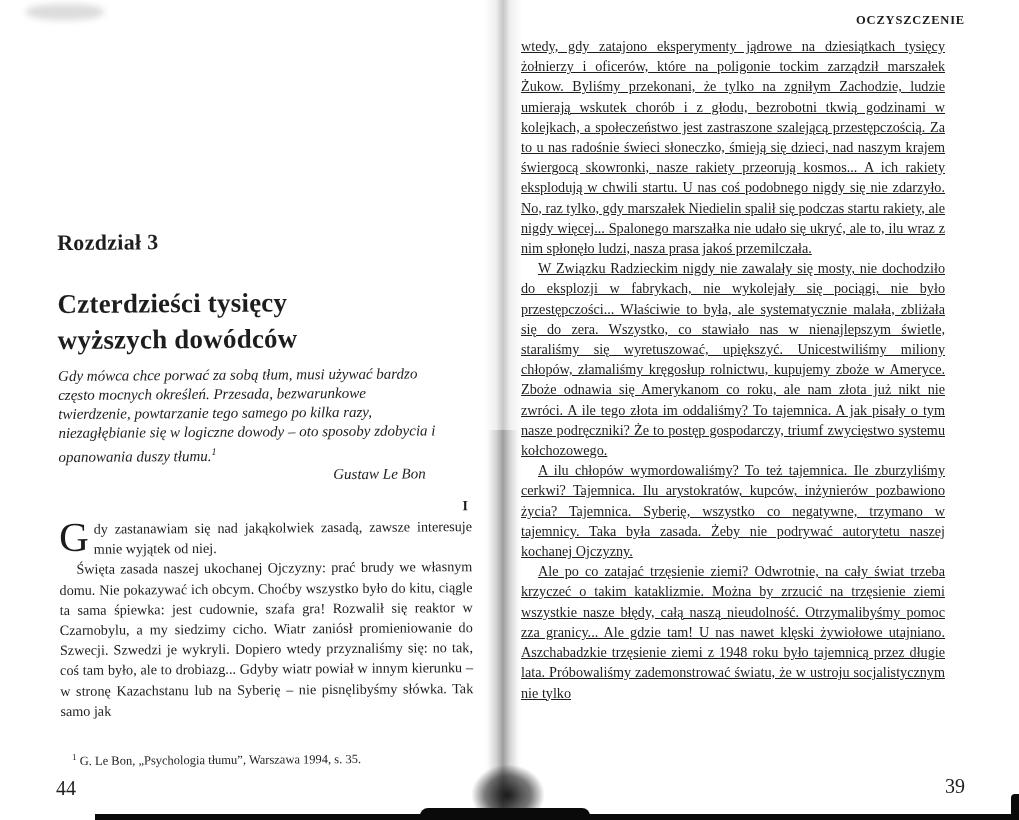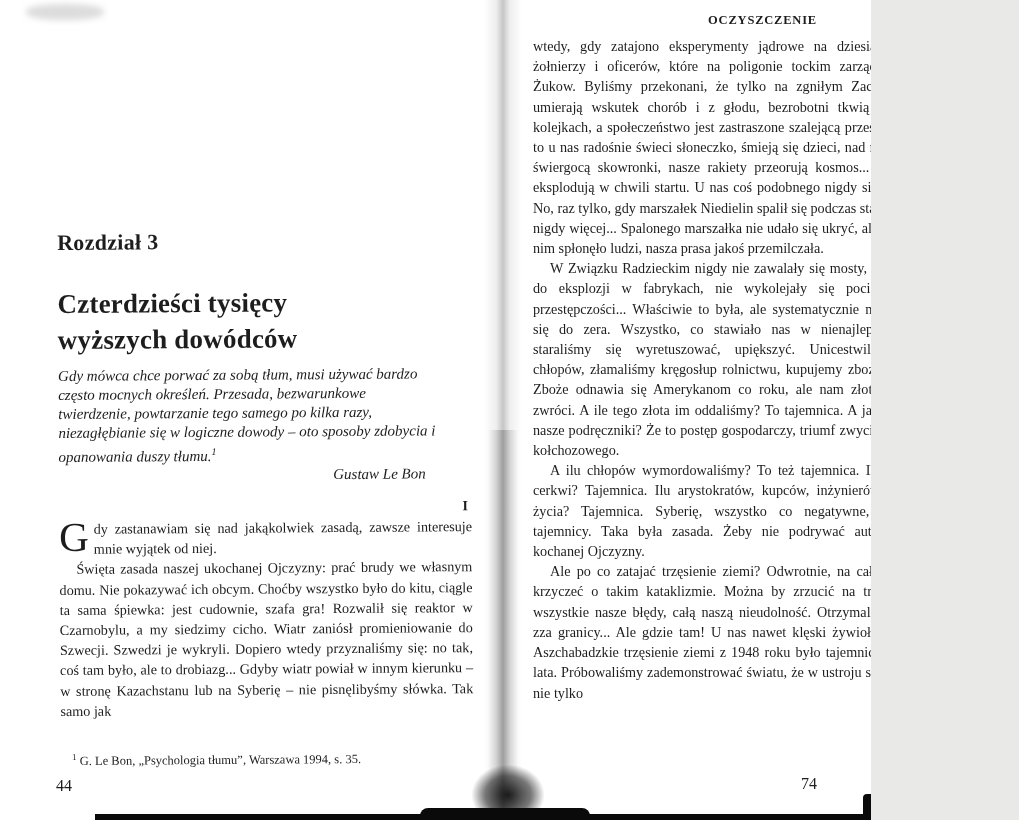--- a/index.html
+++ b/index.html
@@ -3,21 +3,21 @@
 <meta charset="utf-8">
 <style>
   html, body { margin: 0; padding: 0; }
   body {
     width: 1019px; height: 820px;
     background: #e9e9e7;
     font-family: "Liberation Serif", serif;
   }
   #scan {
     position: relative;
-    width: 871px; height: 820px;
+    width: 1019px; height: 820px;
     background: #ffffff;
     overflow: hidden;
     color: #1d1d1d;
   }
 
   
   .gutter-shadow {
     position: absolute; left: 484px; top: 0; width: 38px; height: 820px;
     background: linear-gradient(to right,
       rgba(0,0,0,0) 0%, rgba(90,90,90,0.10) 32%,
@@ -51,21 +51,21 @@
     background: rgba(140,140,140,0.30);
     border-radius: 45%;
     filter: blur(3px);
   }
 
   
   .running-header {
     position: absolute; top: 13px; right: 54px;
     font-size: 12.5px; font-weight: bold; letter-spacing: 0.8px;
   }
-  .pagenum { position: absolute; font-size: 16px; }
+  .pagenum { position: absolute; font-size: 20px; }
   .pagenum-left  { left: 56px;  top: 777px; }
   .pagenum-right { right: 54px; top: 775px; }
 
   
   .page-left-col {
     position: absolute; left: 57px; top: 230px; width: 413px;
     transform: rotate(-0.4deg); transform-origin: left top;
   }
   .chapter {
     font-size: 22px; font-weight: bold; letter-spacing: 0.3px;
@@ -99,21 +99,21 @@
   }
   .footnote {
     position: absolute; left: 57px; top: 752px; width: 413px;
     font-size: 12.5px; text-indent: 15px;
     transform: rotate(-0.4deg); transform-origin: left top;
   }
   .footnote sup { font-size: 9px; }
 
   
   .page-right-col {
-    position: absolute; left: 533px; top: 36px; width: 424px;
+    position: absolute; left: 521px; top: 36px; width: 424px; text-decoration: underline;
   }
 </style>
 </head>
 <body>
 
 <div id="scan">
 
   <div class="smudge-topleft"></div>
   <div class="gutter-shadow"></div>
   <div class="gutter-shadow-lower"></div>
@@ -137,15 +137,15 @@
   <div class="footnote"><sup>1</sup> <span>G. Le Bon, „Psychologia tłumu”, Warszawa 1994, s. 35.</span></div>
 
   <div class="page-right-col">
     <p class="body-para">wtedy, gdy zatajono eksperymenty jądrowe na dziesiątkach tysięcy żołnierzy i oficerów, które na poligonie tockim zarządził marszałek Żukow. Byliśmy przekonani, że tylko na zgniłym Zachodzie, ludzie umierają wskutek chorób i z głodu, bezrobotni tkwią godzinami w kolejkach, a społeczeństwo jest zastraszone szalejącą przestępczością. Za to u nas radośnie świeci słoneczko, śmieją się dzieci, nad naszym krajem świergocą skowronki, nasze rakiety przeorują kosmos... A ich rakiety eksplodują w chwili startu. U nas coś podobnego nigdy się nie zdarzyło. No, raz tylko, gdy marszałek Niedielin spalił się podczas startu rakiety, ale nigdy więcej... Spalonego marszałka nie udało się ukryć, ale to, ilu wraz z nim spłonęło ludzi, nasza prasa jakoś przemilczała.</p>
     <p class="body-para indent">W Związku Radzieckim nigdy nie zawalały się mosty, nie dochodziło do eksplozji w fabrykach, nie wykolejały się pociągi, nie było przestępczości... Właściwie to była, ale systematycznie malała, zbliżała się do zera. Wszystko, co stawiało nas w nienajlepszym świetle, staraliśmy się wyretuszować, upiększyć. Unicestwiliśmy miliony chłopów, złamaliśmy kręgosłup rolnictwu, kupujemy zboże w Ameryce. Zboże odnawia się Amerykanom co roku, ale nam złota już nikt nie zwróci. A ile tego złota im oddaliśmy? To tajemnica. A jak pisały o tym nasze podręczniki? Że to postęp gospodarczy, triumf zwycięstwo systemu kołchozowego.</p>
     <p class="body-para indent">A ilu chłopów wymordowaliśmy? To też tajemnica. Ile zburzyliśmy cerkwi? Tajemnica. Ilu arystokratów, kupców, inżynierów pozbawiono życia? Tajemnica. Syberię, wszystko co negatywne, trzymano w tajemnicy. Taka była zasada. Żeby nie podrywać autorytetu naszej kochanej Ojczyzny.</p>
     <p class="body-para indent">Ale po co zatajać trzęsienie ziemi? Odwrotnie, na cały świat trzeba krzyczeć o takim kataklizmie. Można by zrzucić na trzęsienie ziemi wszystkie nasze błędy, całą naszą nieudolność. Otrzymalibyśmy pomoc zza granicy... Ale gdzie tam! U nas nawet klęski żywiołowe utajniano. Aszchabadzkie trzęsienie ziemi z 1948 roku było tajemnicą przez długie lata. Próbowaliśmy zademonstrować światu, że w ustroju socjalistycznym nie tylko</p>
   </div>
 
   <div class="pagenum pagenum-left">44</div>
-  <div class="pagenum pagenum-right">74</div>
+  <div class="pagenum pagenum-right">39</div>
 
 </div>
 
 </body></html>

